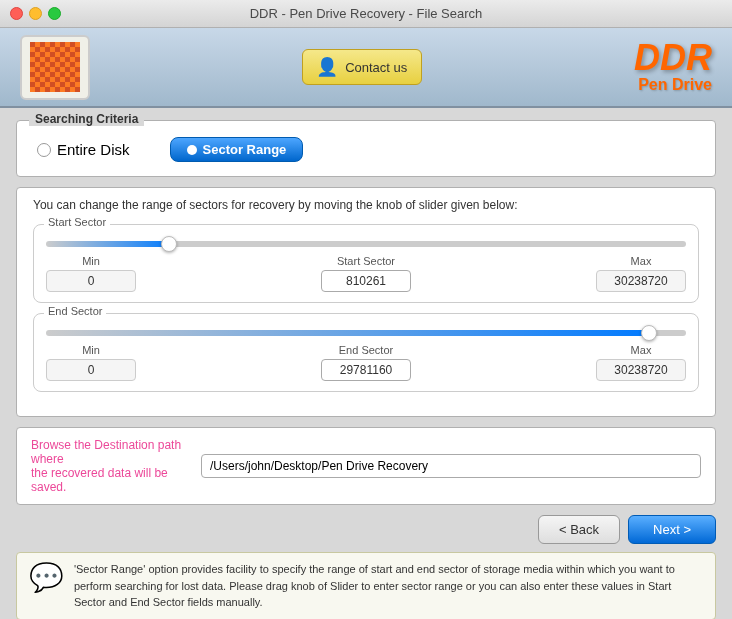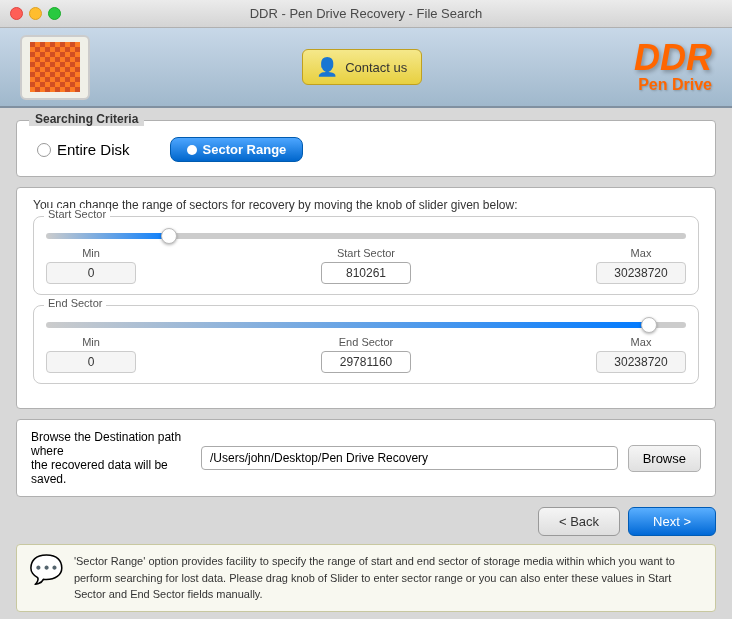--- a/index.html
+++ b/index.html
@@ -180,21 +180,21 @@
     .info-box {
       background: white;
       border: 1px solid #b0b0b0;
       border-radius: 4px;
       margin-bottom: 10px;
       padding: 10px 16px 14px;
     }
     .info-desc {
       font-size: 12px;
       color: #333;
-      margin-bottom: 4px;
+      margin-bottom: 12px;
     }
 
     .sector-group {
       border: 1px solid #ccc;
       border-radius: 8px;
       padding: 6px 12px 10px;
       margin-bottom: 10px;
       position: relative;
     }
     .sector-group-legend {
@@ -267,21 +267,21 @@
       border: 1px solid #b0b0b0;
       border-radius: 4px;
       margin-bottom: 10px;
       padding: 10px 14px;
       display: flex;
       align-items: center;
       gap: 10px;
     }
     .dest-label {
       font-size: 12px;
-      color: #000000;
+      color: #ec4899;
       flex: 0 0 auto;
       max-width: 160px;
     }
     .dest-path-input {
       flex: 1;
       border: 1px solid #aaa;
       border-radius: 4px;
       padding: 4px 8px;
       font-size: 12px;
       background: white;
@@ -448,21 +448,20 @@
             <input class="field-input" type="text" value="30238720" style="">
           </div>
         </div>
       </div>
     </div>
 
     <div class="dest-box">
       <span class="dest-label" style="white-space:pre-line;">Browse the Destination path where
 the recovered data will be saved.</span>
       <input class="dest-path-input" type="text" value="/Users/john/Desktop/Pen Drive Recovery" style="">
-      <button class="browse-btn">Browse</button>
     </div>
 
     <div class="btn-row">
       <div class="btn-spacer"></div>
       <div class="btn-right">
         <button class="action-btn">&lt; Back</button>
         <button class="action-btn primary">Next &gt;</button>
       </div>
     </div>
 

